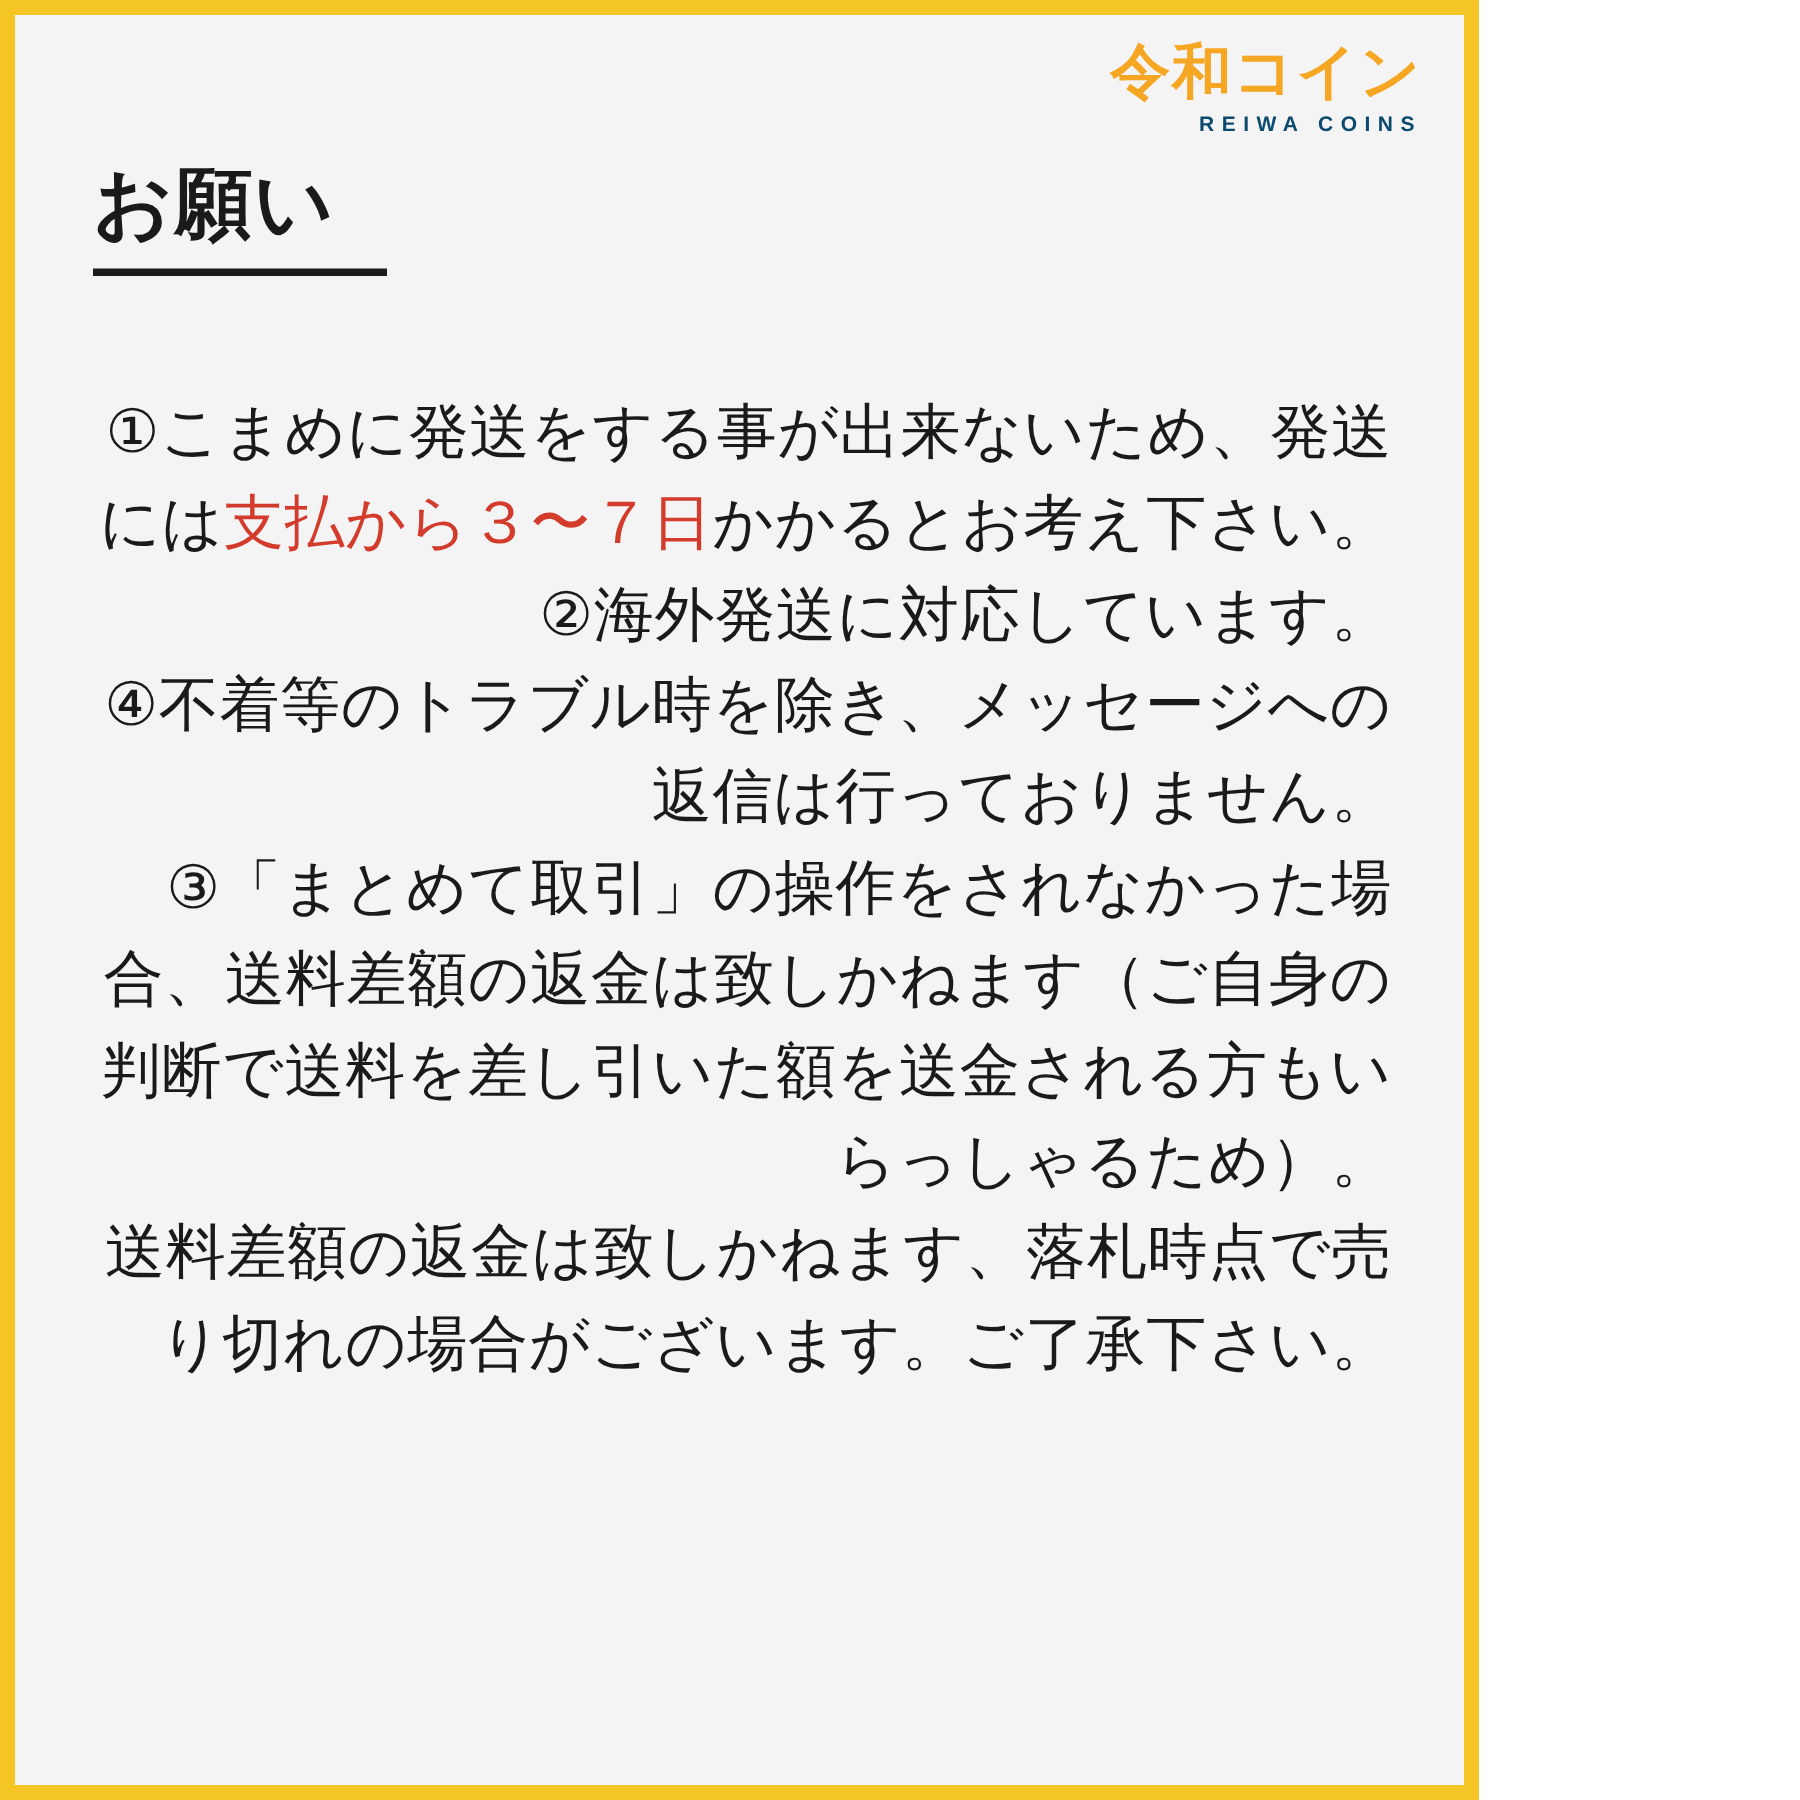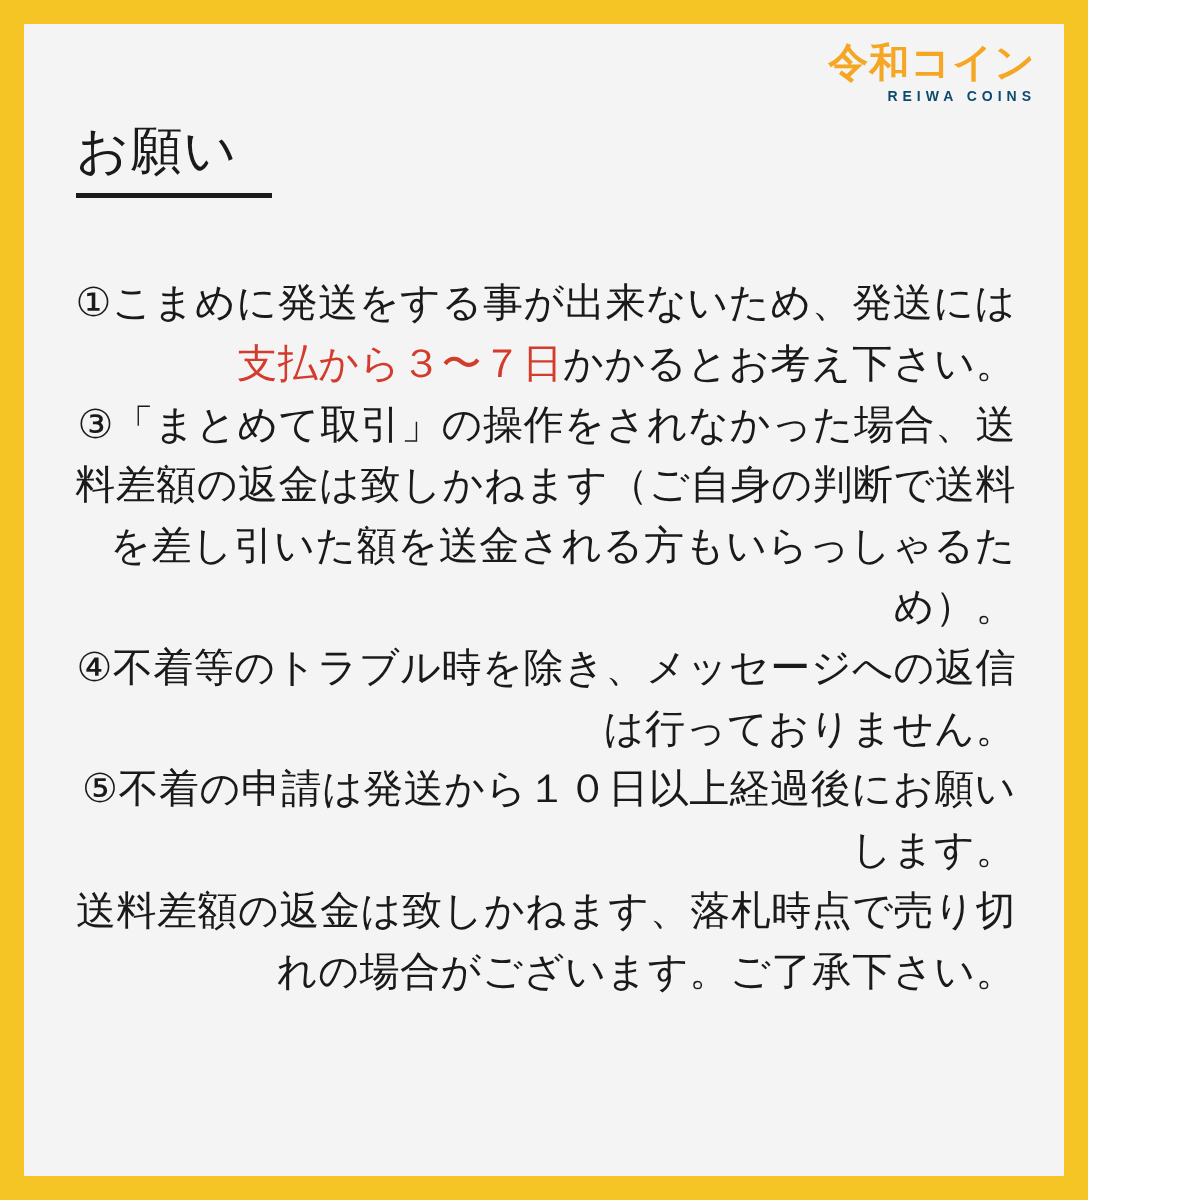--- a/index.html
+++ b/index.html
@@ -9,25 +9,25 @@
   body {
     width: 1200px;
     height: 1200px;
     background: #ffffff;
     font-family: "Liberation Sans", sans-serif;
     overflow: hidden;
   }
 
   .page {
     position: relative;
-    width: 1088px;
+    width: 986px;
     height: 1200px;
     box-sizing: border-box;
     background: #f5c525;
-    padding: 24px;
+    padding: 10px;
   }
 
   .inner {
     position: relative;
     width: 100%;
     height: 100%;
     box-sizing: border-box;
     background: #f4f4f4;
     padding: 0;
     overflow: hidden;
@@ -54,20 +54,21 @@
     font-size: 14px;
     font-weight: bold;
     color: #0c4a6e;
     letter-spacing: 5px;
   }
 
   .title-block {
     position: absolute;
     top: 98px;
     left: 52px;
+    font-weight: bold;
   }
   .title {
     font-family: "DejaVu Sans", sans-serif;
     font-size: 52px;
     color: #1a1a1a;
     line-height: 1.1;
     letter-spacing: 1px;
   }
   .title-rule {
     margin-top: 14px;
@@ -109,27 +110,27 @@
     <div class="title-block">
       <div class="title">お願い</div>
       <div class="title-rule"></div>
     </div>
 
     <div class="body-block">
       <p class="para">
         <span>①こまめに発送をする事が出来ないため、発送には</span><span class="hl">支払から３〜７日</span><span>かかるとお考え下さい。</span>
       </p>
       <p class="para">
-        <span>③「まとめて取引」の操作をされなかった場合、送料差額の返金は致しかねます（ご自身の判断で送料を差し引いた額を送金される方もいらっしゃるため）。</span>
+        <span>②海外発送に対応しています。</span>
       </p>
       <p class="para">
         <span>④不着等のトラブル時を除き、メッセージへの返信は行っておりません。</span>
       </p>
       <p class="para">
-        <span>⑤不着の申請は発送から１０日以上経過後にお願いします。</span>
+        <span>③「まとめて取引」の操作をされなかった場合、送料差額の返金は致しかねます（ご自身の判断で送料を差し引いた額を送金される方もいらっしゃるため）。</span>
       </p>
       <p class="para">
         <span>送料差額の返金は致しかねます、落札時点で売り切れの場合がございます。ご了承下さい。</span>
       </p>
     </div>
 
   </div>
 </div>
 
 </body></html>

